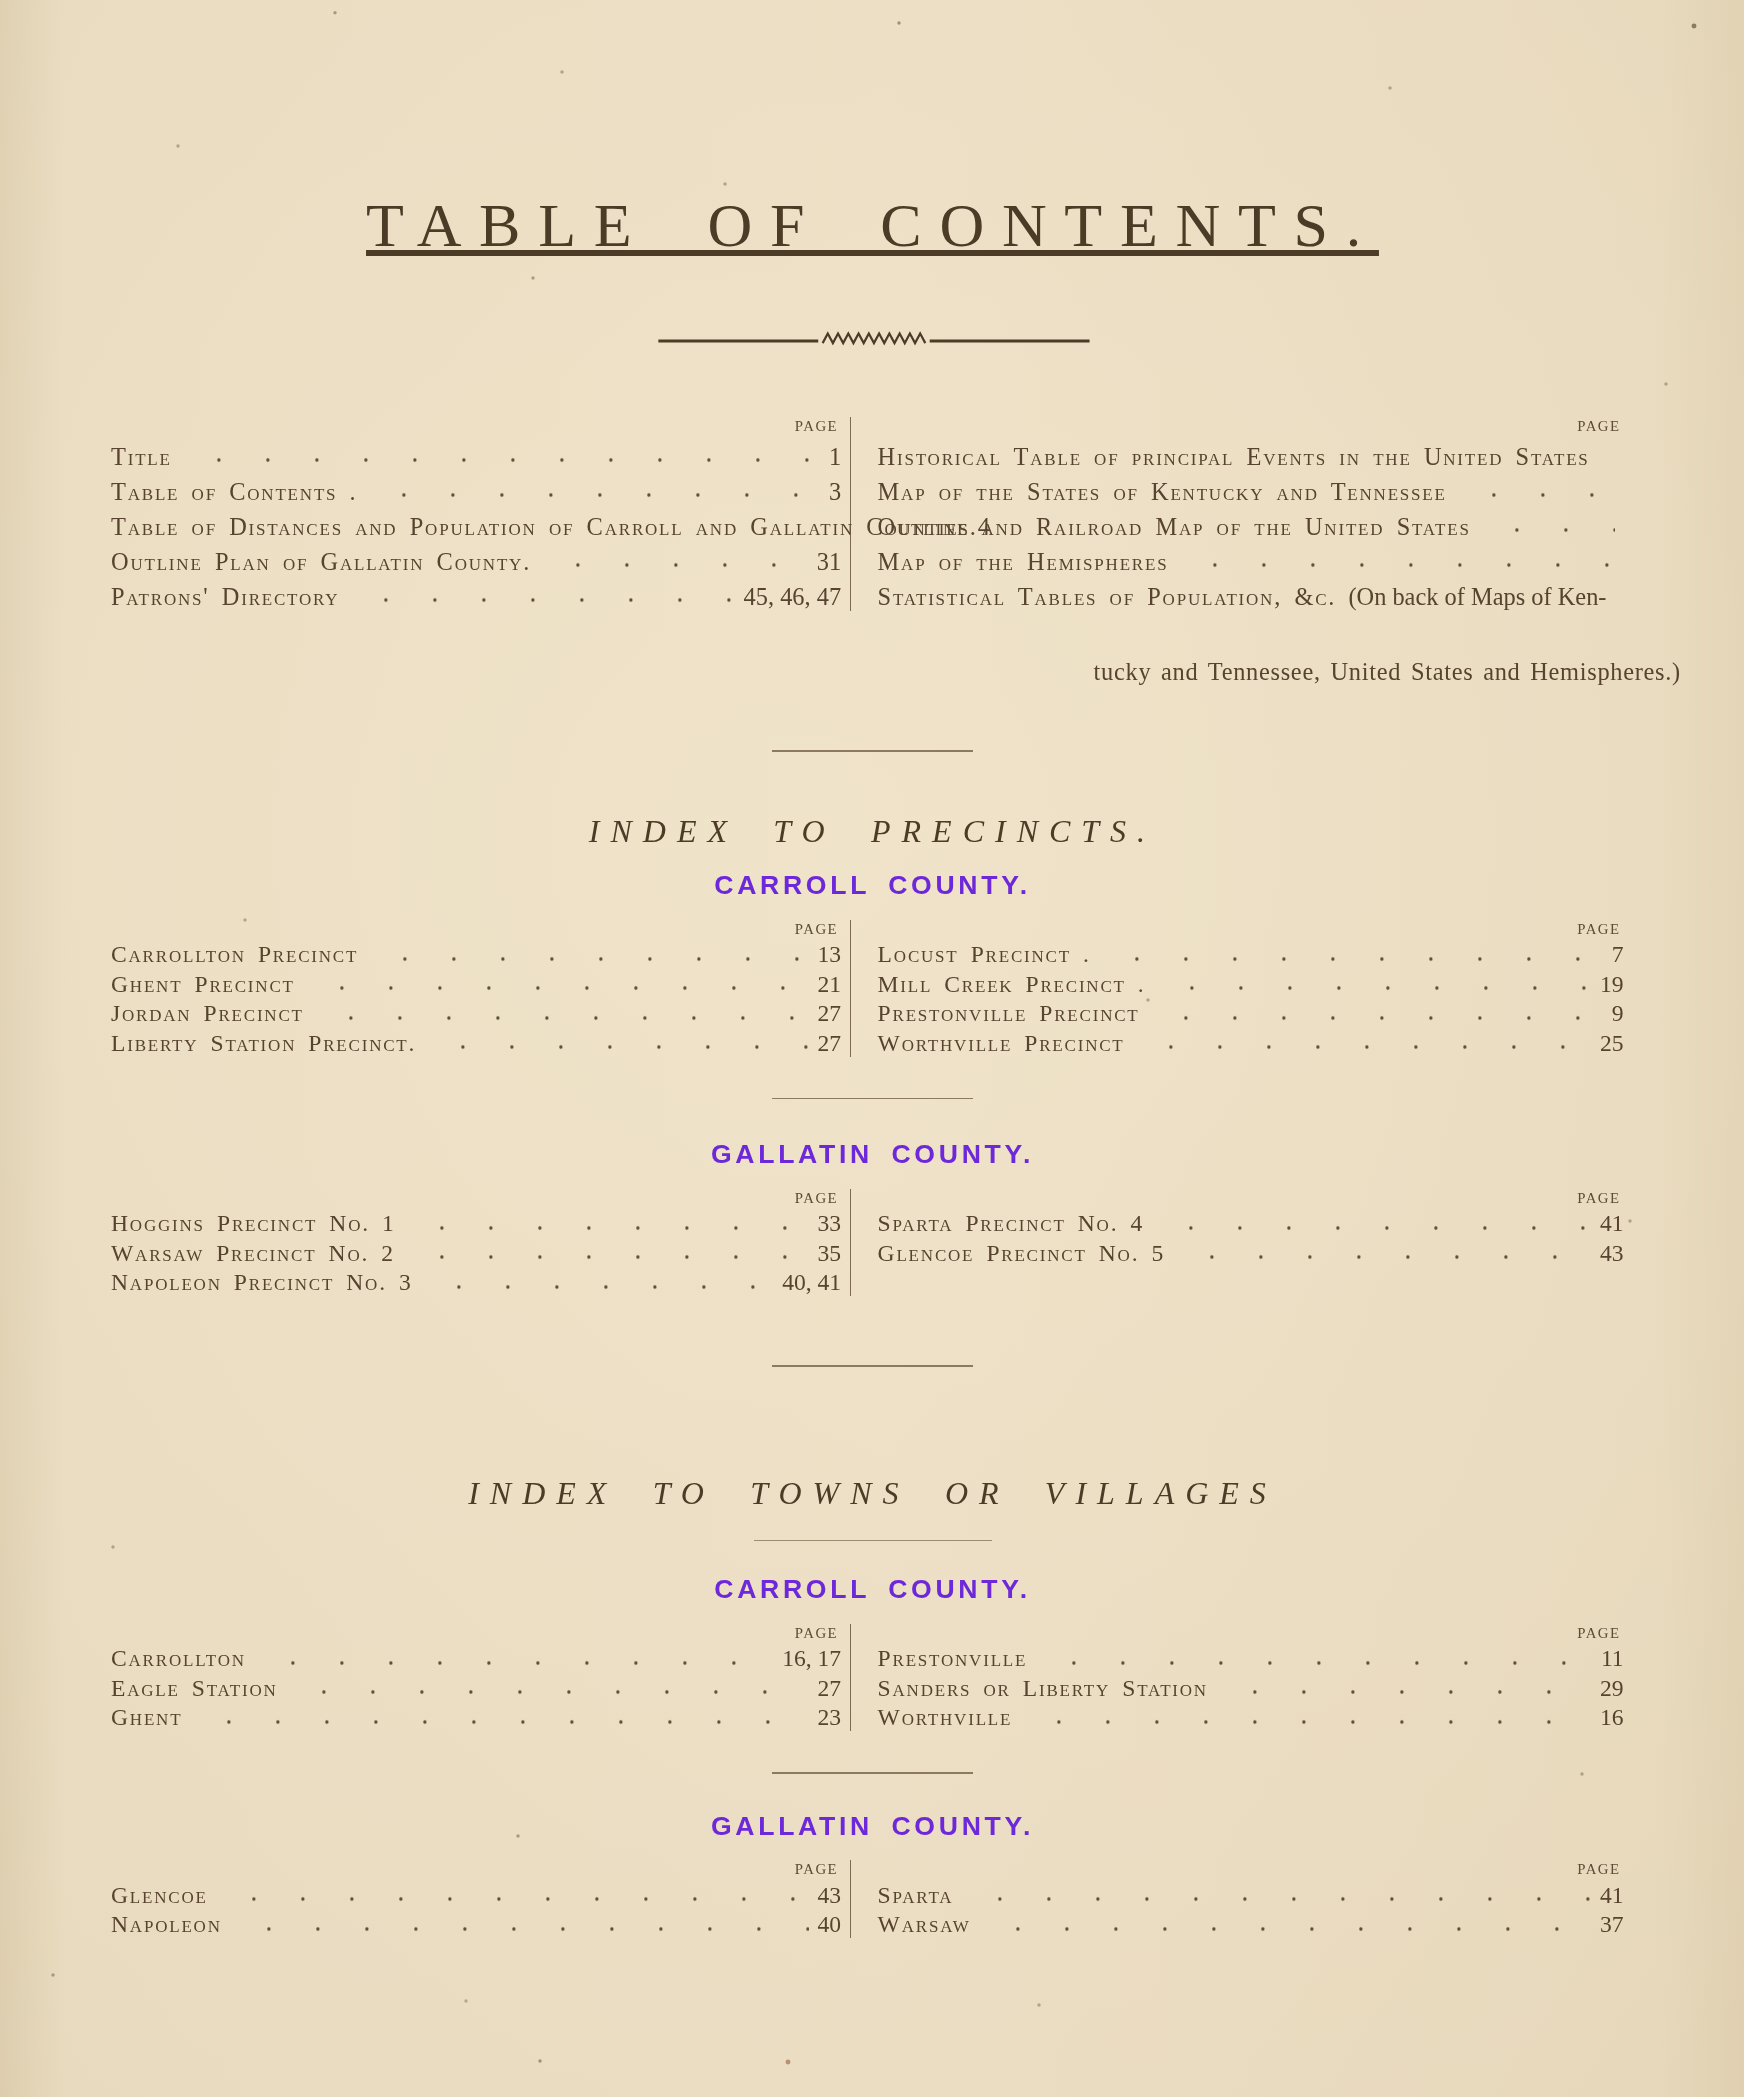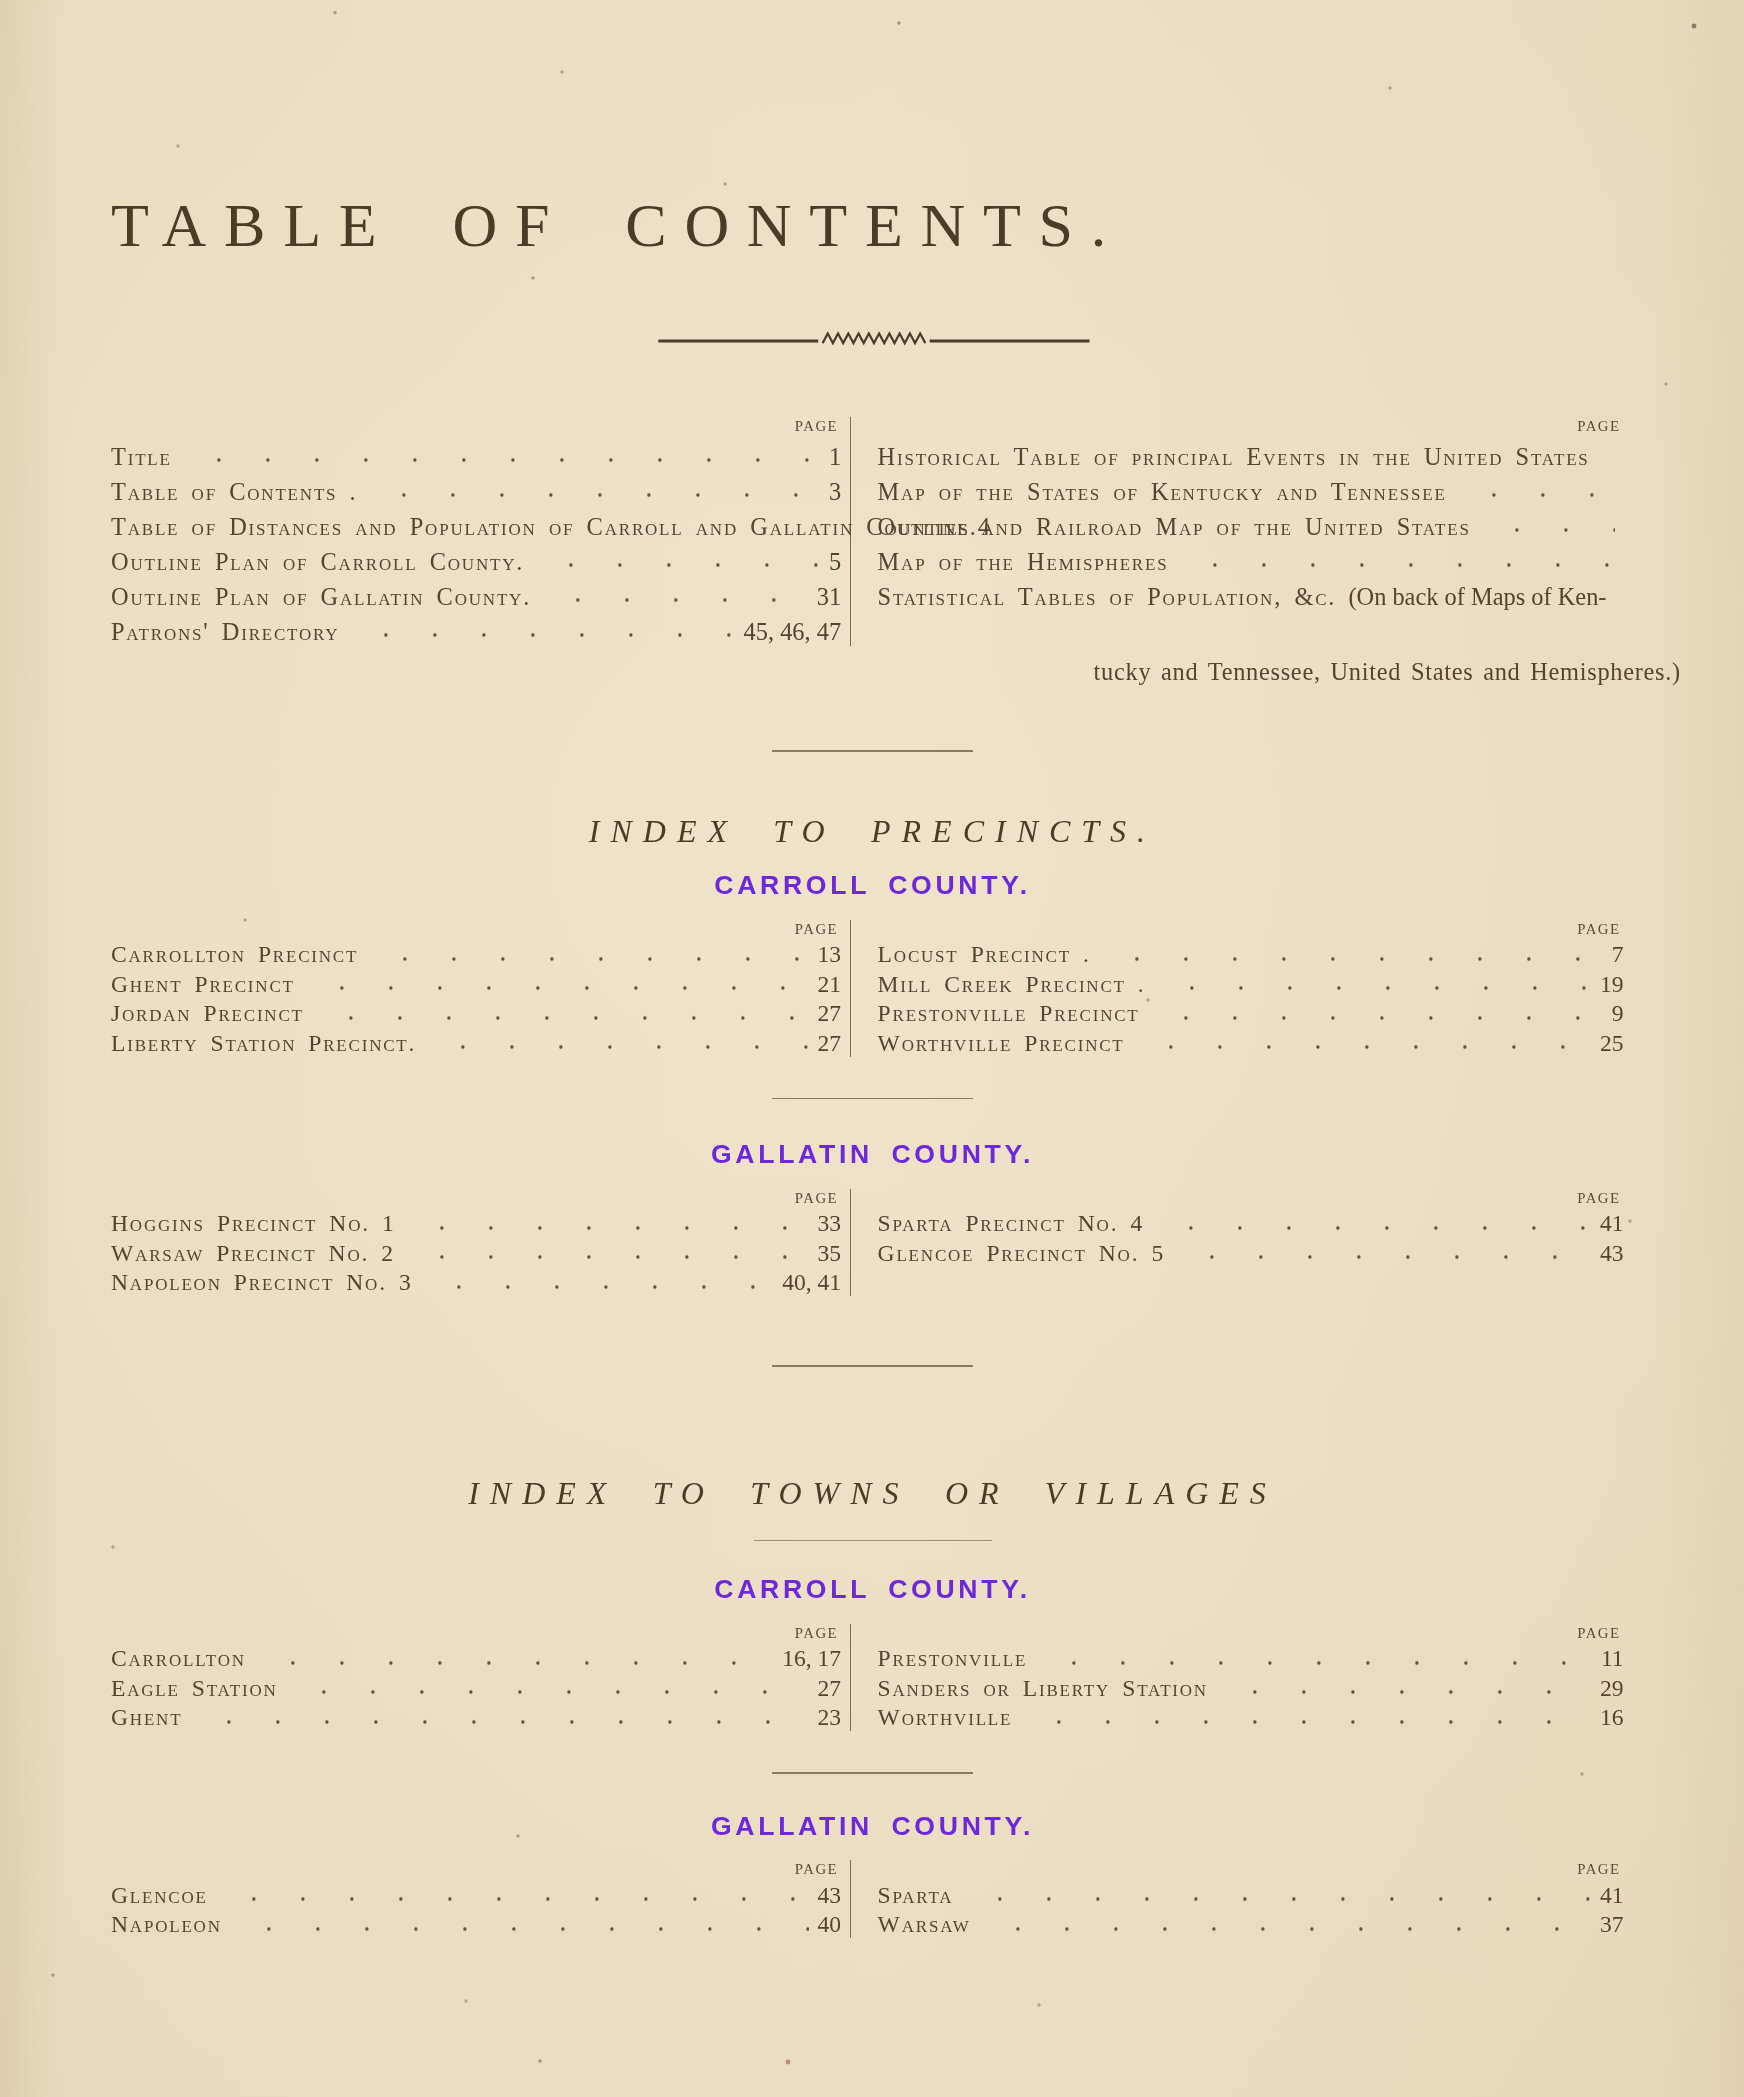--- a/index.html
+++ b/index.html
@@ -26,24 +26,25 @@
       244px 919px 0 0.7px #8d7d66, 1629px 1220px 0 0.7px #8a7a63, 1147px 999px 0 0.7px #8a7a63,
       112px 1546px 0 0.7px #8a7a63, 517px 1835px 0 0.7px #7c6c55, 539px 2060px 0 0.7px #6d5d47,
       787px 2061px 0 1.5px #9a5f41, 1038px 2004px 0 0.7px #8a7a63, 1581px 1773px 0 0.7px #8a7a63,
       52px 1974px 0 0.7px #7c6c55, 465px 2000px 0 0.7px #94846d;
     opacity:.6;
   }
 
   .content { position:absolute; left:111px; top:0; width:1523px; }
 
   .main-title{
-    margin:194px 0 0; 
+    margin:194px 0 0; text-align:center;
     font-size:62px; font-weight:400; line-height:1;
     letter-spacing:17.7px; word-spacing:25px;
     color:#4c3b27;
+    text-decoration:underline;
   }
   .ornament{ margin-top:71px; text-align:center; height:22px; }
 
   .divider{ width:201px; height:1.5px; margin:0 auto; background:#8b7a5f; }
   .divider.d1{ margin-top:64px; }
   .divider.d2{ margin-top:41px; }
   .divider.d3{ margin-top:69px; }
   .divider.thin{ margin-top:28px; width:238px; height:0.7px; background:#9b8c70; }
   .divider.d4{ margin-top:41px; }
 
@@ -129,26 +130,20 @@
                 <span class="leader"></span>
                 <span class="pg">3</span>
               </div>
 
               <div class="row">
                 <span class="lbl">Table of Distances and Population of Carroll and Gallatin Counties.</span>
 
                 <span class="pg">4</span>
               </div>
 
-              <div class="row">
-                <span class="lbl">Outline Plan of Carroll County.</span>
-
-                <span class="leader"></span>
-                <span class="pg">5</span>
-              </div>
 
               <div class="row">
                 <span class="lbl">Outline Plan of Gallatin County.</span>
 
                 <span class="leader"></span>
                 <span class="pg">31</span>
               </div>
 
               <div class="row">
                 <span class="lbl">Patrons' Directory</span>

